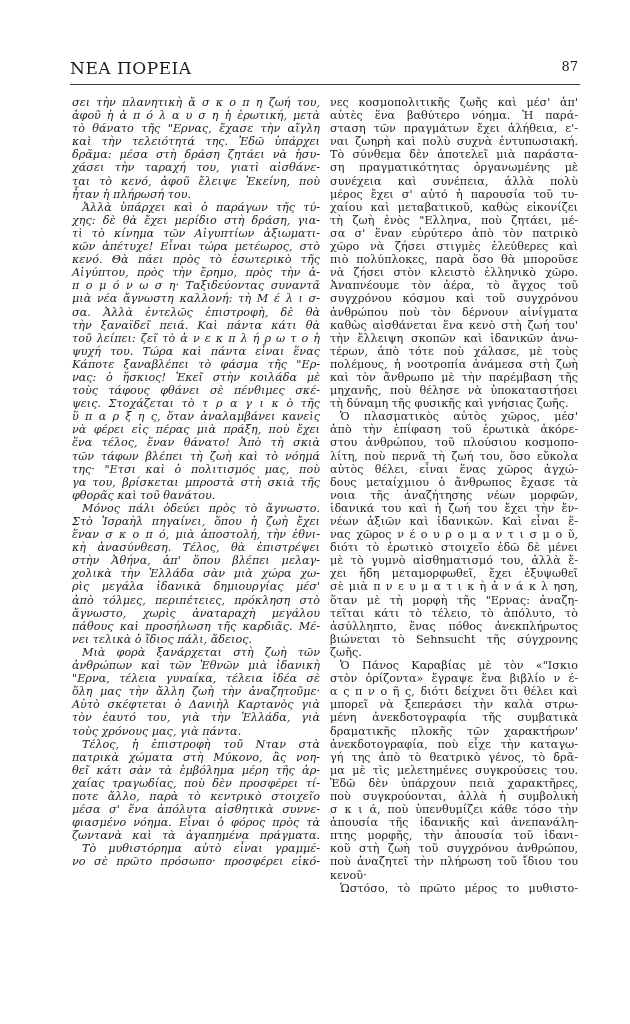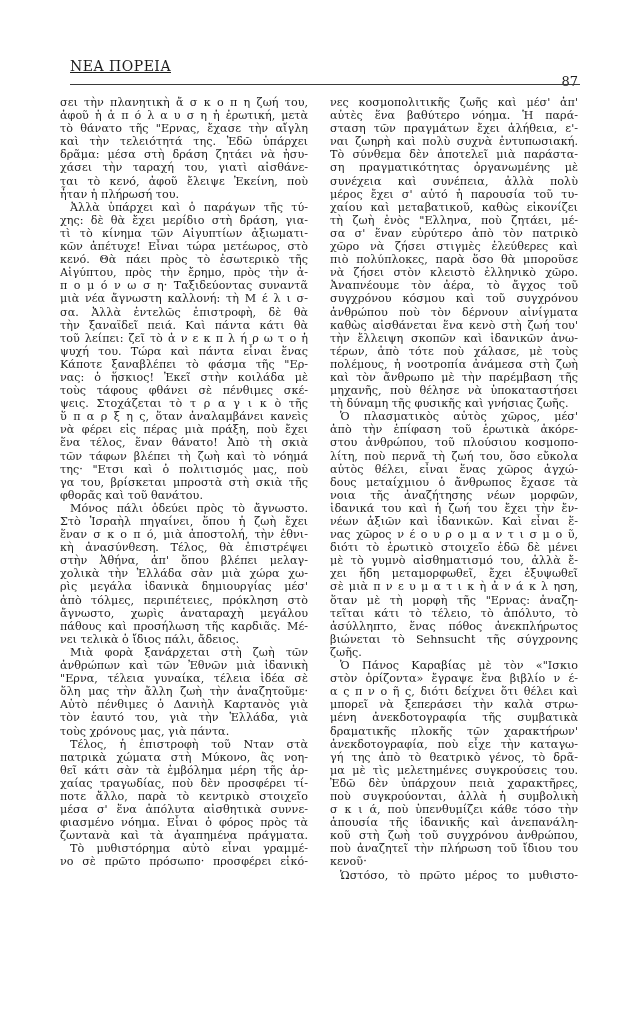--- a/index.html
+++ b/index.html
@@ -1,23 +1,23 @@
 <!DOCTYPE html>
 <html><head>
 <meta charset="utf-8">
 <style>
   html, body { margin: 0; padding: 0; background: #ffffff; }
   body { width: 630px; height: 1024px; position: relative; overflow: hidden;
          font-family: "DejaVu Serif", "Liberation Serif", serif; color: #1c1c1c; }
   .header { position: absolute; left: 70px; top: 58px; width: 508px; height: 30px; }
-  .running-title { position: absolute; left: 0; top: 0; font-size: 14px; letter-spacing: 0.5px; text-decoration: underline; }
-  .page-number { position: absolute; right: 0; top: 16px; font-size: 13px; }
+  .running-title { position: absolute; left: 0; top: 0; font-size: 17px; letter-spacing: 0.5px; }
+  .page-number { position: absolute; right: 0; top: 1px; font-size: 13px; }
   .rule { position: absolute; left: 70px; top: 84px; width: 510px; height: 1px; background: #3a3a3a; }
   .column { position: absolute; top: 96px; width: 248px; font-size: 11.2px; line-height: 13.1px; }
-  .col-left { left: 60px; }
+  .col-left { left: 72px; font-style: italic; }
   .col-right { left: 330px; }
   .line { white-space: nowrap; text-align: justify; text-align-last: justify; height: 13.1px; overflow: visible; }
   .line.last { text-align-last: left; }
   .line.indent { padding-left: 10px; }
 </style>
 </head>
 <body>
 
 <div class="header">
   <div class="running-title">ΝΕΑ ΠΟΡΕΙΑ</div>
@@ -65,21 +65,21 @@
     <div class="line">χολικὰ τὴν Ἑλλάδα σὰν μιὰ χώρα χω-</div>
     <div class="line">ρὶς μεγάλα ἰδανικὰ δημιουργίας μέσ'</div>
     <div class="line">ἀπὸ τόλμες, περιπέτειες, πρόκληση στὸ</div>
     <div class="line">ἄγνωστο, χωρὶς ἀναταραχὴ μεγάλου</div>
     <div class="line">πάθους καὶ προσήλωση τῆς καρδιᾶς. Μέ-</div>
     <div class="line last">νει τελικὰ ὁ ἴδιος πάλι, ἄδειος.</div>
     <div class="line indent">Μιὰ φορὰ ξανάρχεται στὴ ζωὴ τῶν</div>
     <div class="line">ἀνθρώπων καὶ τῶν Ἐθνῶν μιὰ ἰδανικὴ</div>
     <div class="line">"Ερνα, τέλεια γυναίκα, τέλεια ἰδέα σὲ</div>
     <div class="line">ὅλη μας τὴν ἄλλη ζωὴ τὴν ἀναζητοῦμε·</div>
-    <div class="line">Αὐτὸ πένθιμες ὁ Δανιὴλ Καρτανὸς γιὰ</div>
+    <div class="line">Αὐτὸ σκέφτεται ὁ Δανιὴλ Καρτανὸς γιὰ</div>
     <div class="line">τὸν ἑαυτό του, γιὰ τὴν Ἑλλάδα, γιὰ</div>
     <div class="line last">τοὺς χρόνους μας, γιὰ πάντα.</div>
     <div class="line indent">Τέλος, ἡ ἐπιστροφὴ τοῦ Νταν στὰ</div>
     <div class="line">πατρικὰ χώματα στὴ Μύκονο, ἂς νοη-</div>
     <div class="line">θεῖ κάτι σὰν τὰ ἐμβόλημα μέρη τῆς ἀρ-</div>
     <div class="line">χαίας τραγωδίας, ποὺ δὲν προσφέρει τί-</div>
     <div class="line">ποτε ἄλλο, παρὰ τὸ κεντρικὸ στοιχεῖο</div>
     <div class="line">μέσα σ' ἕνα ἀπόλυτα αἰσθητικὰ συννε-</div>
     <div class="line">φιασμένο νόημα. Εἶναι ὁ φόρος πρὸς τὰ</div>
     <div class="line">ζωντανὰ καὶ τὰ ἀγαπημένα πράγματα.</div>
@@ -136,17 +136,18 @@
     <div class="line">μπορεῖ νὰ ξεπεράσει τὴν καλὰ στρω-</div>
     <div class="line">μένη ἀνεκδοτογραφία τῆς συμβατικὰ</div>
     <div class="line">δραματικῆς πλοκῆς τῶν χαρακτήρων'</div>
     <div class="line">ἀνεκδοτογραφία, ποὺ εἶχε τὴν καταγω-</div>
     <div class="line">γή της ἀπὸ τὸ θεατρικὸ γένος, τὸ δρᾶ-</div>
     <div class="line">μα μὲ τὶς μελετημένες συγκρούσεις του.</div>
     <div class="line">Ἐδῶ δὲν ὑπάρχουν πειὰ χαρακτῆρες,</div>
     <div class="line">ποὺ συγκρούονται, ἀλλὰ ἡ συμβολικὴ</div>
     <div class="line">σ κ ι ά, ποὺ ὑπενθυμίζει κάθε τόσο τὴν</div>
     <div class="line">ἀπουσία τῆς ἰδανικῆς καὶ ἀνεπανάλη-</div>
+    <div class="line">πτης μορφῆς, τὴν ἀπουσία τοῦ ἰδανι-</div>
     <div class="line">κοῦ στὴ ζωὴ τοῦ συγχρόνου ἀνθρώπου,</div>
     <div class="line">ποὺ ἀναζητεῖ τὴν πλήρωση τοῦ ἴδιου του</div>
     <div class="line last">κενοῦ·</div>
     <div class="line indent">Ὡστόσο, τὸ πρῶτο μέρος το μυθιστο-</div>
   </div>
 
 </body></html>

